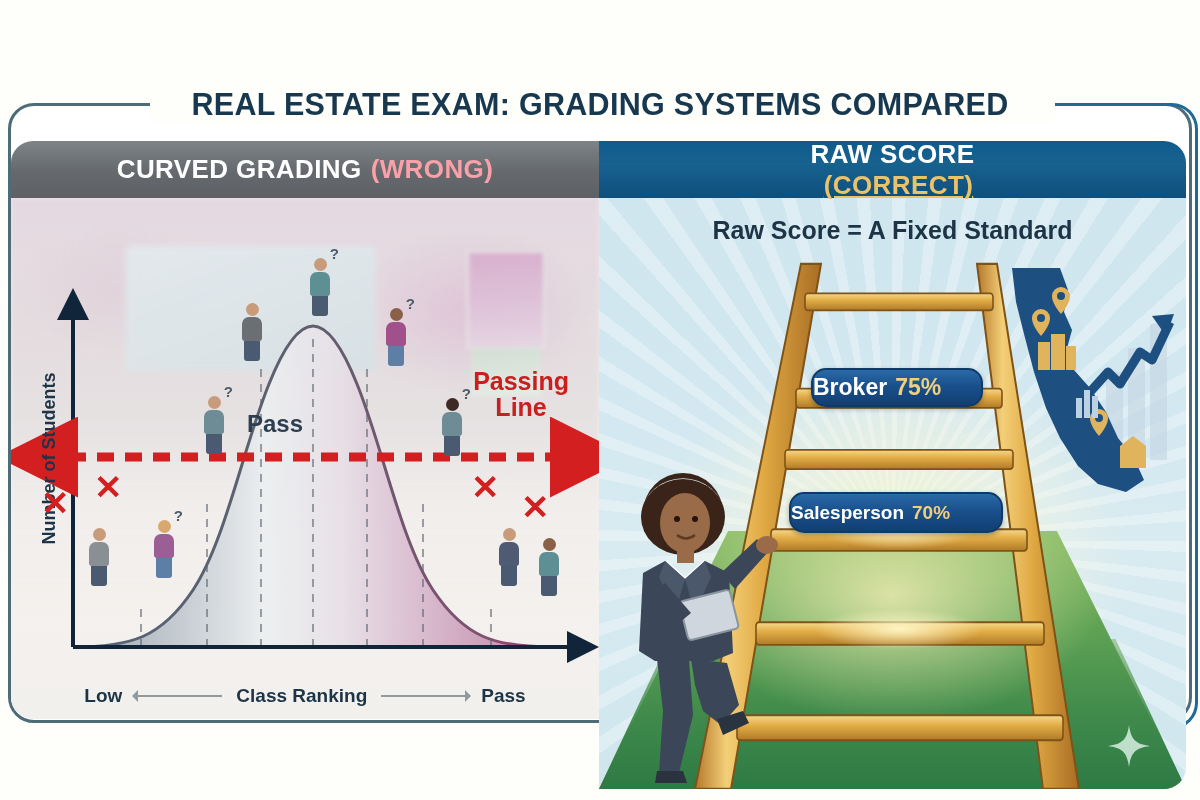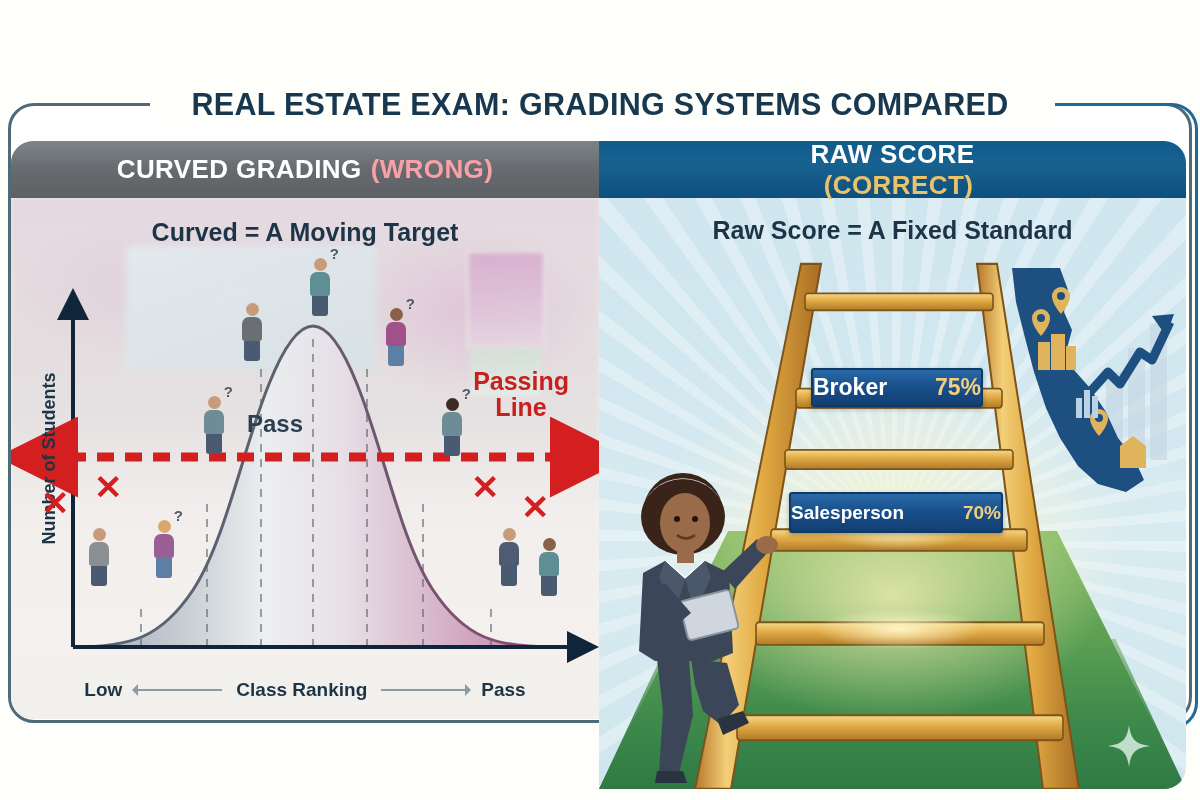--- a/index.html
+++ b/index.html
@@ -92,21 +92,21 @@
     text-align: right;
   }
   #header-right {
     left: 599px;
     width: 587px;
     background: linear-gradient(180deg,#0f5b8c 0%, #17628f 40%, #0e4f7d 100%);
     border-radius: 0 22px 0 0;
     flex-direction: column;
   }
   .hdr-accent-wrong   { color: #f9a0a8; margin-left: 9px; }
-  .hdr-accent-correct { color: #e9c26a; margin-left: 12px; }
+  .hdr-accent-correct { color: #e9c26a; margin-left: 12px; text-decoration: underline; }
 
   
   #panel-left {
     position: absolute;
     left: 11px;
     top: 198px;
     width: 588px;
     height: 521px;
     border-radius: 0 0 0 22px;
     overflow: hidden;
@@ -171,21 +171,21 @@
     transform: rotate(-90deg);
     font-size: 18px;
     font-weight: bold;
     color: #1d3447;
     z-index: 6;
     white-space: nowrap;
   }
   #x-axis-caption {
     position: absolute;
     left: 0; right: 0;
-    bottom: 18px;
+    bottom: 12px;
     display: flex;
     align-items: center;
     justify-content: center;
     gap: 0px;
     z-index: 6;
     font-size: 19px;
     font-weight: bold;
     color: #1d3447;
   }
   #x-axis-caption .lbl { padding: 0 6px; }
@@ -306,26 +306,26 @@
     white-space: nowrap;
   }
 
   
   #ladder { position: absolute; left: 0; top: 0; width: 100%; height: 100%; z-index: 5; }
 
   .rung-label {
     position: absolute;
     background: linear-gradient(180deg,#2a6aa8 0%, #19508c 45%, #123f73 100%);
     border: 2px solid #0e3a68;
-    border-radius: 3px;
+    border-radius: 15px;
     color: #fff;
     font-weight: bold;
     display: flex;
     align-items: center;
-    justify-content: space-between;
+    justify-content: flex-start;
     white-space: nowrap;
     box-shadow: 0 2px 5px rgba(0,0,0,.3);
     z-index: 7;
   }
   .rung-label .pct { color: #f0cf7d; margin-left: 8px; }
   #label-broker {
     left: 212px; top: 170px;
     width: 172px; height: 39px;
     font-size: 23px;
   }
@@ -368,21 +368,20 @@
     <span class="hdr-accent-correct">(CORRECT)</span>
   </div>
 
   <div id="panel-left">
 
     <div id="classroom"></div>
     <div id="whiteboard"></div>
     <div id="poster1"></div>
     <div id="poster2"></div>
 
-    <div id="curved-subtitle">Curved = A Moving Target</div>
 
     <svg id="chart-area" viewBox="0 0 588 521" preserveAspectRatio="none">
       <defs>
         <linearGradient id="bellFill" x1="0" y1="0" x2="1" y2="0">
           <stop offset="0%" stop-color="#8e9aa6" stop-opacity=".85"></stop>
           <stop offset="22%" stop-color="#b9c2ca" stop-opacity=".80"></stop>
           <stop offset="40%" stop-color="#eceff1" stop-opacity=".88"></stop>
           <stop offset="56%" stop-color="#e6dfe6" stop-opacity=".88"></stop>
           <stop offset="72%" stop-color="#d6b4cb" stop-opacity=".85"></stop>
           <stop offset="100%" stop-color="#b5759a" stop-opacity=".90"></stop>

